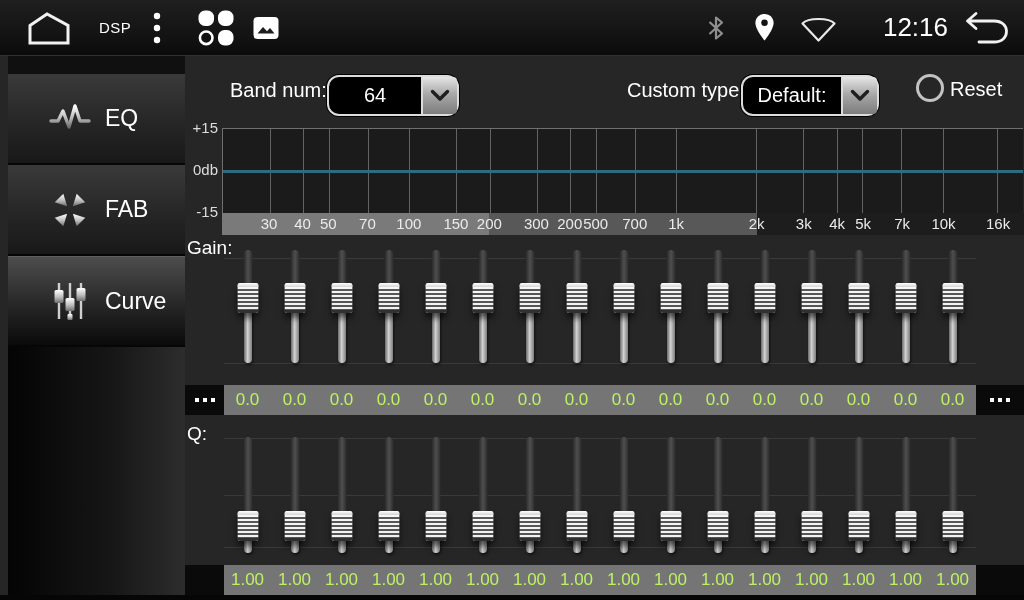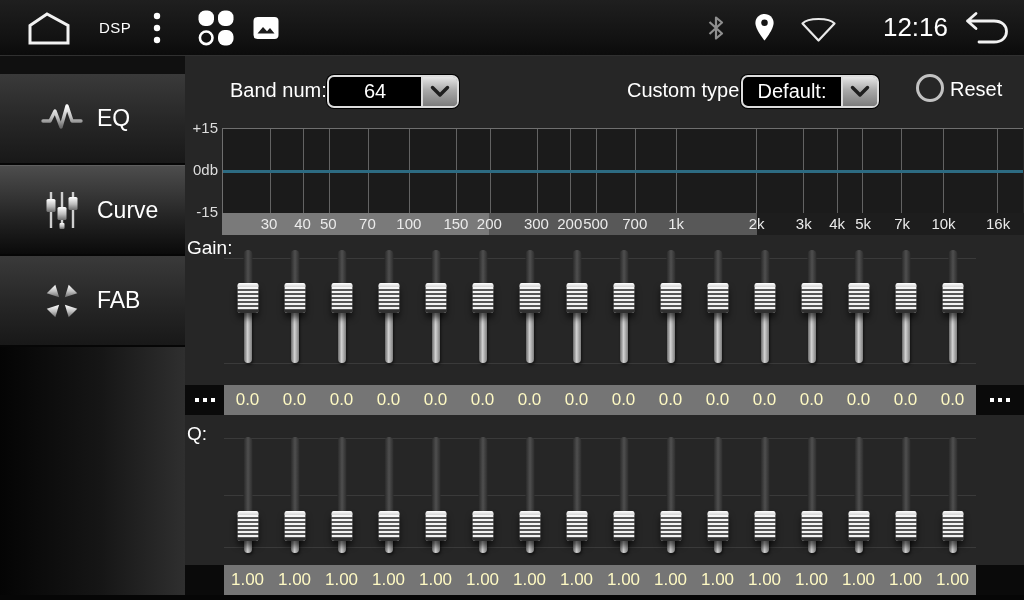--- a/index.html
+++ b/index.html
@@ -17,33 +17,33 @@
   .sb-clover{margin-left:36px;}
   .sb-gallery{margin-left:18px;}
   .sb-spacer{flex:1;}
   .sb-bt{margin-right:26px;}
   .sb-pin{margin-right:24px;}
   .sb-wifi{margin-right:12px;}
   .sb-time{color:#fff;font-size:26px;margin-right:14px;margin-left:34px;}
   .sb-back{margin-right:14px;}
 
   
-  .sidebar{position:absolute;left:0;top:56px;width:185px;height:544px;background:#101010;text-align:center;}
+  .sidebar{position:absolute;left:8px;top:56px;width:185px;height:544px;background:#101010;text-align:center;}
   .side-item{height:89px;border-bottom:2px solid #060606;display:flex;align-items:center;
     background:linear-gradient(180deg,#3a3a3a 0%,#262626 55%,#181818 100%);cursor:pointer;}
   .side-item.selected{background:linear-gradient(180deg,#4d4d4d 0%,#232323 60%,#0a0a0a 100%);
     border-top:1px solid #5f5f5f;height:88px;}
   .side-ic{width:44px;margin-left:40px;display:flex;justify-content:center;}
   .side-label{color:#fff;font-size:23px;margin-left:13px;}
   .side-fill{height:274px;background:linear-gradient(90deg,#040404 0%,#161616 55%,#2f2f2f 100%);}
 
   
   .panel{position:absolute;left:185px;top:56px;width:839px;height:544px;background:#262626;}
   .ctl-label{position:absolute;color:#fff;font-size:20px;}
-  .dropdown{position:absolute;height:33px;background:#000;border:2px solid #dcdcdc;border-radius:7px;
+  .dropdown{position:absolute;height:41px;background:#000;border:2px solid #dcdcdc;border-radius:12px;
     display:flex;box-sizing:border-box;cursor:pointer;box-shadow:0 0 0 1px #000;}
   .dd-text{flex:1;color:#fff;font-size:20px;display:flex;align-items:center;justify-content:center;}
   .dd-btn{width:34px;background:linear-gradient(180deg,#e6e6e6 0%,#aaa 45%,#7c7c7c 100%);
     border-left:2px solid #dcdcdc;border-radius:0 4px 4px 0;display:flex;align-items:center;justify-content:center;}
   .radio{position:absolute;width:22px;height:22px;border:3px solid #c2c2c2;border-radius:50%;
     box-sizing:content-box;background:transparent;cursor:pointer;}
 
   
   .ylab{position:absolute;left:0;width:33px;text-align:right;color:#dcdcdc;font-size:15px;}
   .plot{position:absolute;left:37px;top:72px;width:801px;height:85px;background:#1b1b1b;
@@ -70,21 +70,21 @@
       linear-gradient(180deg,#fff,#a8a8a8 40%,#565656);
     box-shadow:0 5px 6px rgba(0,0,0,.6);cursor:grab;}
   .sthumb::before{content:"";position:absolute;left:0;right:0;top:0;height:4px;
     background:linear-gradient(#ffffff,#d4d4d4);border-radius:3px 3px 0 0;}
   .sthumb::after{content:"";position:absolute;left:0;right:0;bottom:0;height:3px;
     background:#303030;border-radius:0 0 3px 3px;}
 
   
   .vrow{position:absolute;left:0;width:839px;height:30px;}
   .vrow .cells{position:absolute;left:39px;width:752px;height:30px;background:#757575;display:flex;}
-  .vcell{flex:1;display:flex;align-items:center;justify-content:center;color:#fef9c3;font-size:17px;}
+  .vcell{flex:1;display:flex;align-items:center;justify-content:center;color:#bef264;font-size:17px;}
   .dotbox{position:absolute;top:0;height:30px;background:#0a0a0a;display:flex;align-items:center;
     justify-content:center;gap:4px;cursor:pointer;}
   .dotbox.left{left:0;width:39px;}
   .dotbox.right{left:791px;width:48px;}
   .dotbox .dot{width:4px;height:4px;background:#fff;}
   .blackbox{position:absolute;top:0;height:30px;background:#0a0a0a;}
 
   .bottom-strip{position:absolute;left:0;top:595px;width:1024px;height:5px;background:#060606;}
 </style>
 </head>
@@ -156,46 +156,46 @@
     </defs>
       </svg>
     <div class="side-item">
       <span class="side-ic">
         <svg width="42" height="34" viewBox="0 0 42 34">
             <path d="M2 19 h7 l5 -10 6 16 6 -21 5 15 h9" fill="none" stroke="url(#metal)" stroke-width="3.4" stroke-linecap="round" stroke-linejoin="round"></path>
           </svg>
       </span>
       <span class="side-label">EQ</span>
     </div>
+    <div class="side-item">
+      <span class="side-ic">
+        <svg width="42" height="42" viewBox="0 0 44 44">
+          <polygon points="6,14 15,5 19,18" fill="url(#metal)"></polygon>
+          <polygon points="29,5 38,14 25,18" fill="url(#metal)"></polygon>
+          <polygon points="38,30 29,39 25,26" fill="url(#metal)"></polygon>
+          <polygon points="15,39 6,30 19,26" fill="url(#metal)"></polygon>
+        </svg>
+      </span>
+      <span class="side-label">FAB</span>
+    </div>
     <div class="side-item selected">
       <span class="side-ic">
         <svg width="40" height="42" viewBox="0 0 40 42">
           <g stroke="#cfcfcf" stroke-width="2.4">
               <line x1="9" y1="3" x2="9" y2="39"></line>
               <line x1="20" y1="3" x2="20" y2="39"></line>
               <line x1="31" y1="3" x2="31" y2="39"></line>
             </g>
           <rect x="4.5" y="10" width="9" height="13" rx="1.5" fill="url(#metal)"></rect>
           <rect x="15.5" y="18" width="9" height="13" rx="1.5" fill="url(#metal)"></rect>
           <rect x="17.5" y="34" width="5" height="6" rx="1" fill="url(#metal)"></rect>
           <rect x="26.5" y="8" width="9" height="13" rx="1.5" fill="url(#metal)"></rect>
         </svg>
       </span>
       <span class="side-label">Curve</span>
-    </div>
-    <div class="side-item">
-      <span class="side-ic">
-        <svg width="42" height="42" viewBox="0 0 44 44">
-          <polygon points="6,14 15,5 19,18" fill="url(#metal)"></polygon>
-          <polygon points="29,5 38,14 25,18" fill="url(#metal)"></polygon>
-          <polygon points="38,30 29,39 25,26" fill="url(#metal)"></polygon>
-          <polygon points="15,39 6,30 19,26" fill="url(#metal)"></polygon>
-        </svg>
-      </span>
-      <span class="side-label">FAB</span>
     </div>
     <div class="side-fill"></div>
   </nav>
 
   <main class="panel">
 
     <span class="ctl-label" style="left:45px;top:23px;">Band num:</span>
     <div class="dropdown" style="left:142px;top:19px;width:132px;">
       <span class="dd-text">64</span>
       <span class="dd-btn">

